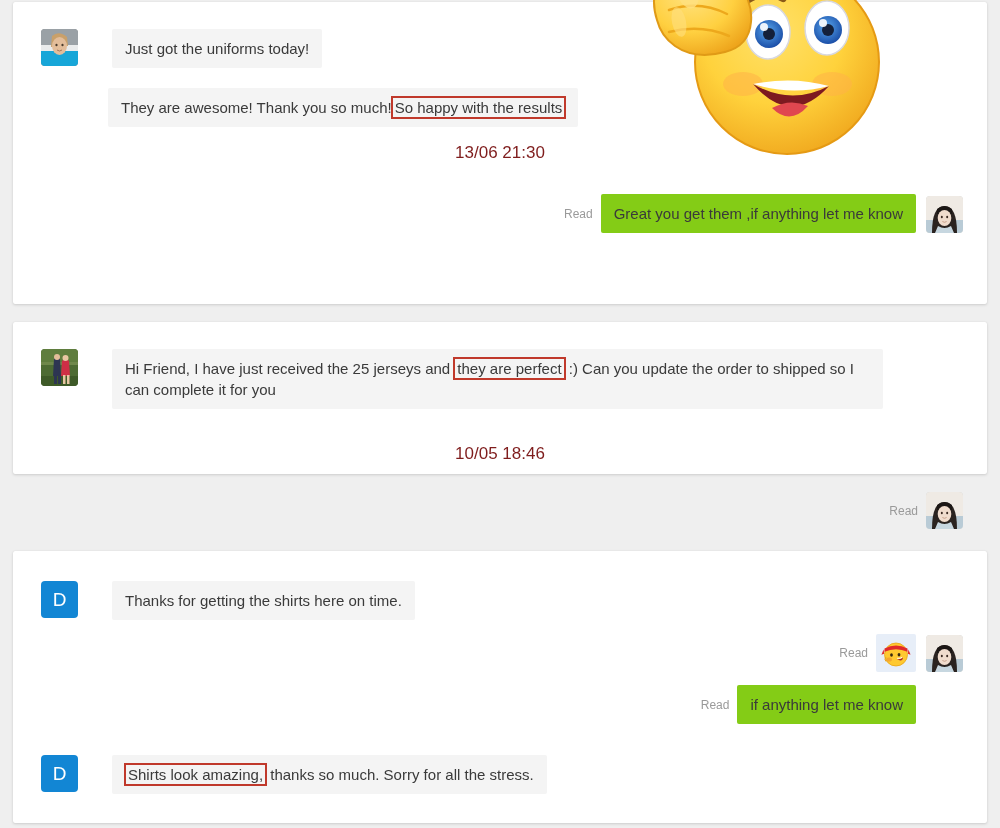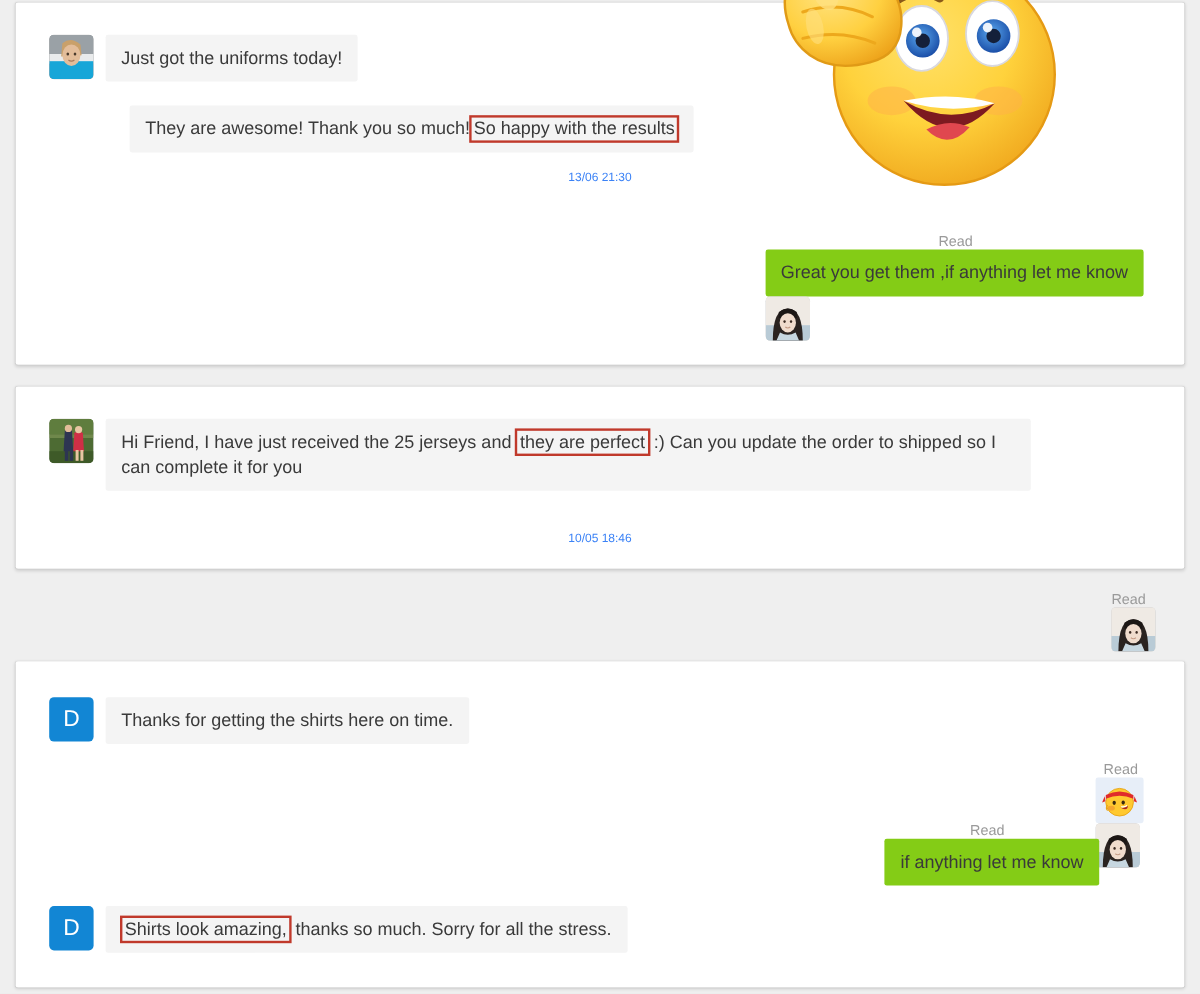--- a/index.html
+++ b/index.html
@@ -30,22 +30,22 @@
   #card-1 { top: 2px;   height: 302px; }
   #card-2 { top: 322px; height: 152px; }
   #card-3 { top: 551px; height: 272px; }
 
   
   .row {
     position: absolute;
     display: flex;
     align-items: flex-start;
   }
-  .row.left  { left: 28px; }
-  .row.right { right: 24px; flex-direction: column; justify-content: flex-end; }
+  .row.left  { left: 28px; gap: 24px; }
+  .row.right { right: 24px; flex-direction: row; justify-content: flex-end; align-items: flex-end; }
 
   
   .avatar {
     width: 37px;
     height: 37px;
     border-radius: 4px;
     flex: 0 0 37px;
     overflow: hidden;
     position: relative;
     background: #cfcfcf;
@@ -99,22 +99,22 @@
     margin: 16px -1px;
     box-decoration-break: clone;
     -webkit-box-decoration-break: clone;
   }
 
   
   .timestamp {
     position: absolute;
     width: 100%;
     text-align: center;
-    font-size: 10px;
-    color: #3b82f6;
+    font-size: 17px;
+    color: #7f1d1d;
     left: 0;
   }
 
   
   #sticker {
     position: absolute;
     left: 622px;
     top: -44px;
     width: 266px;
     height: 222px;

